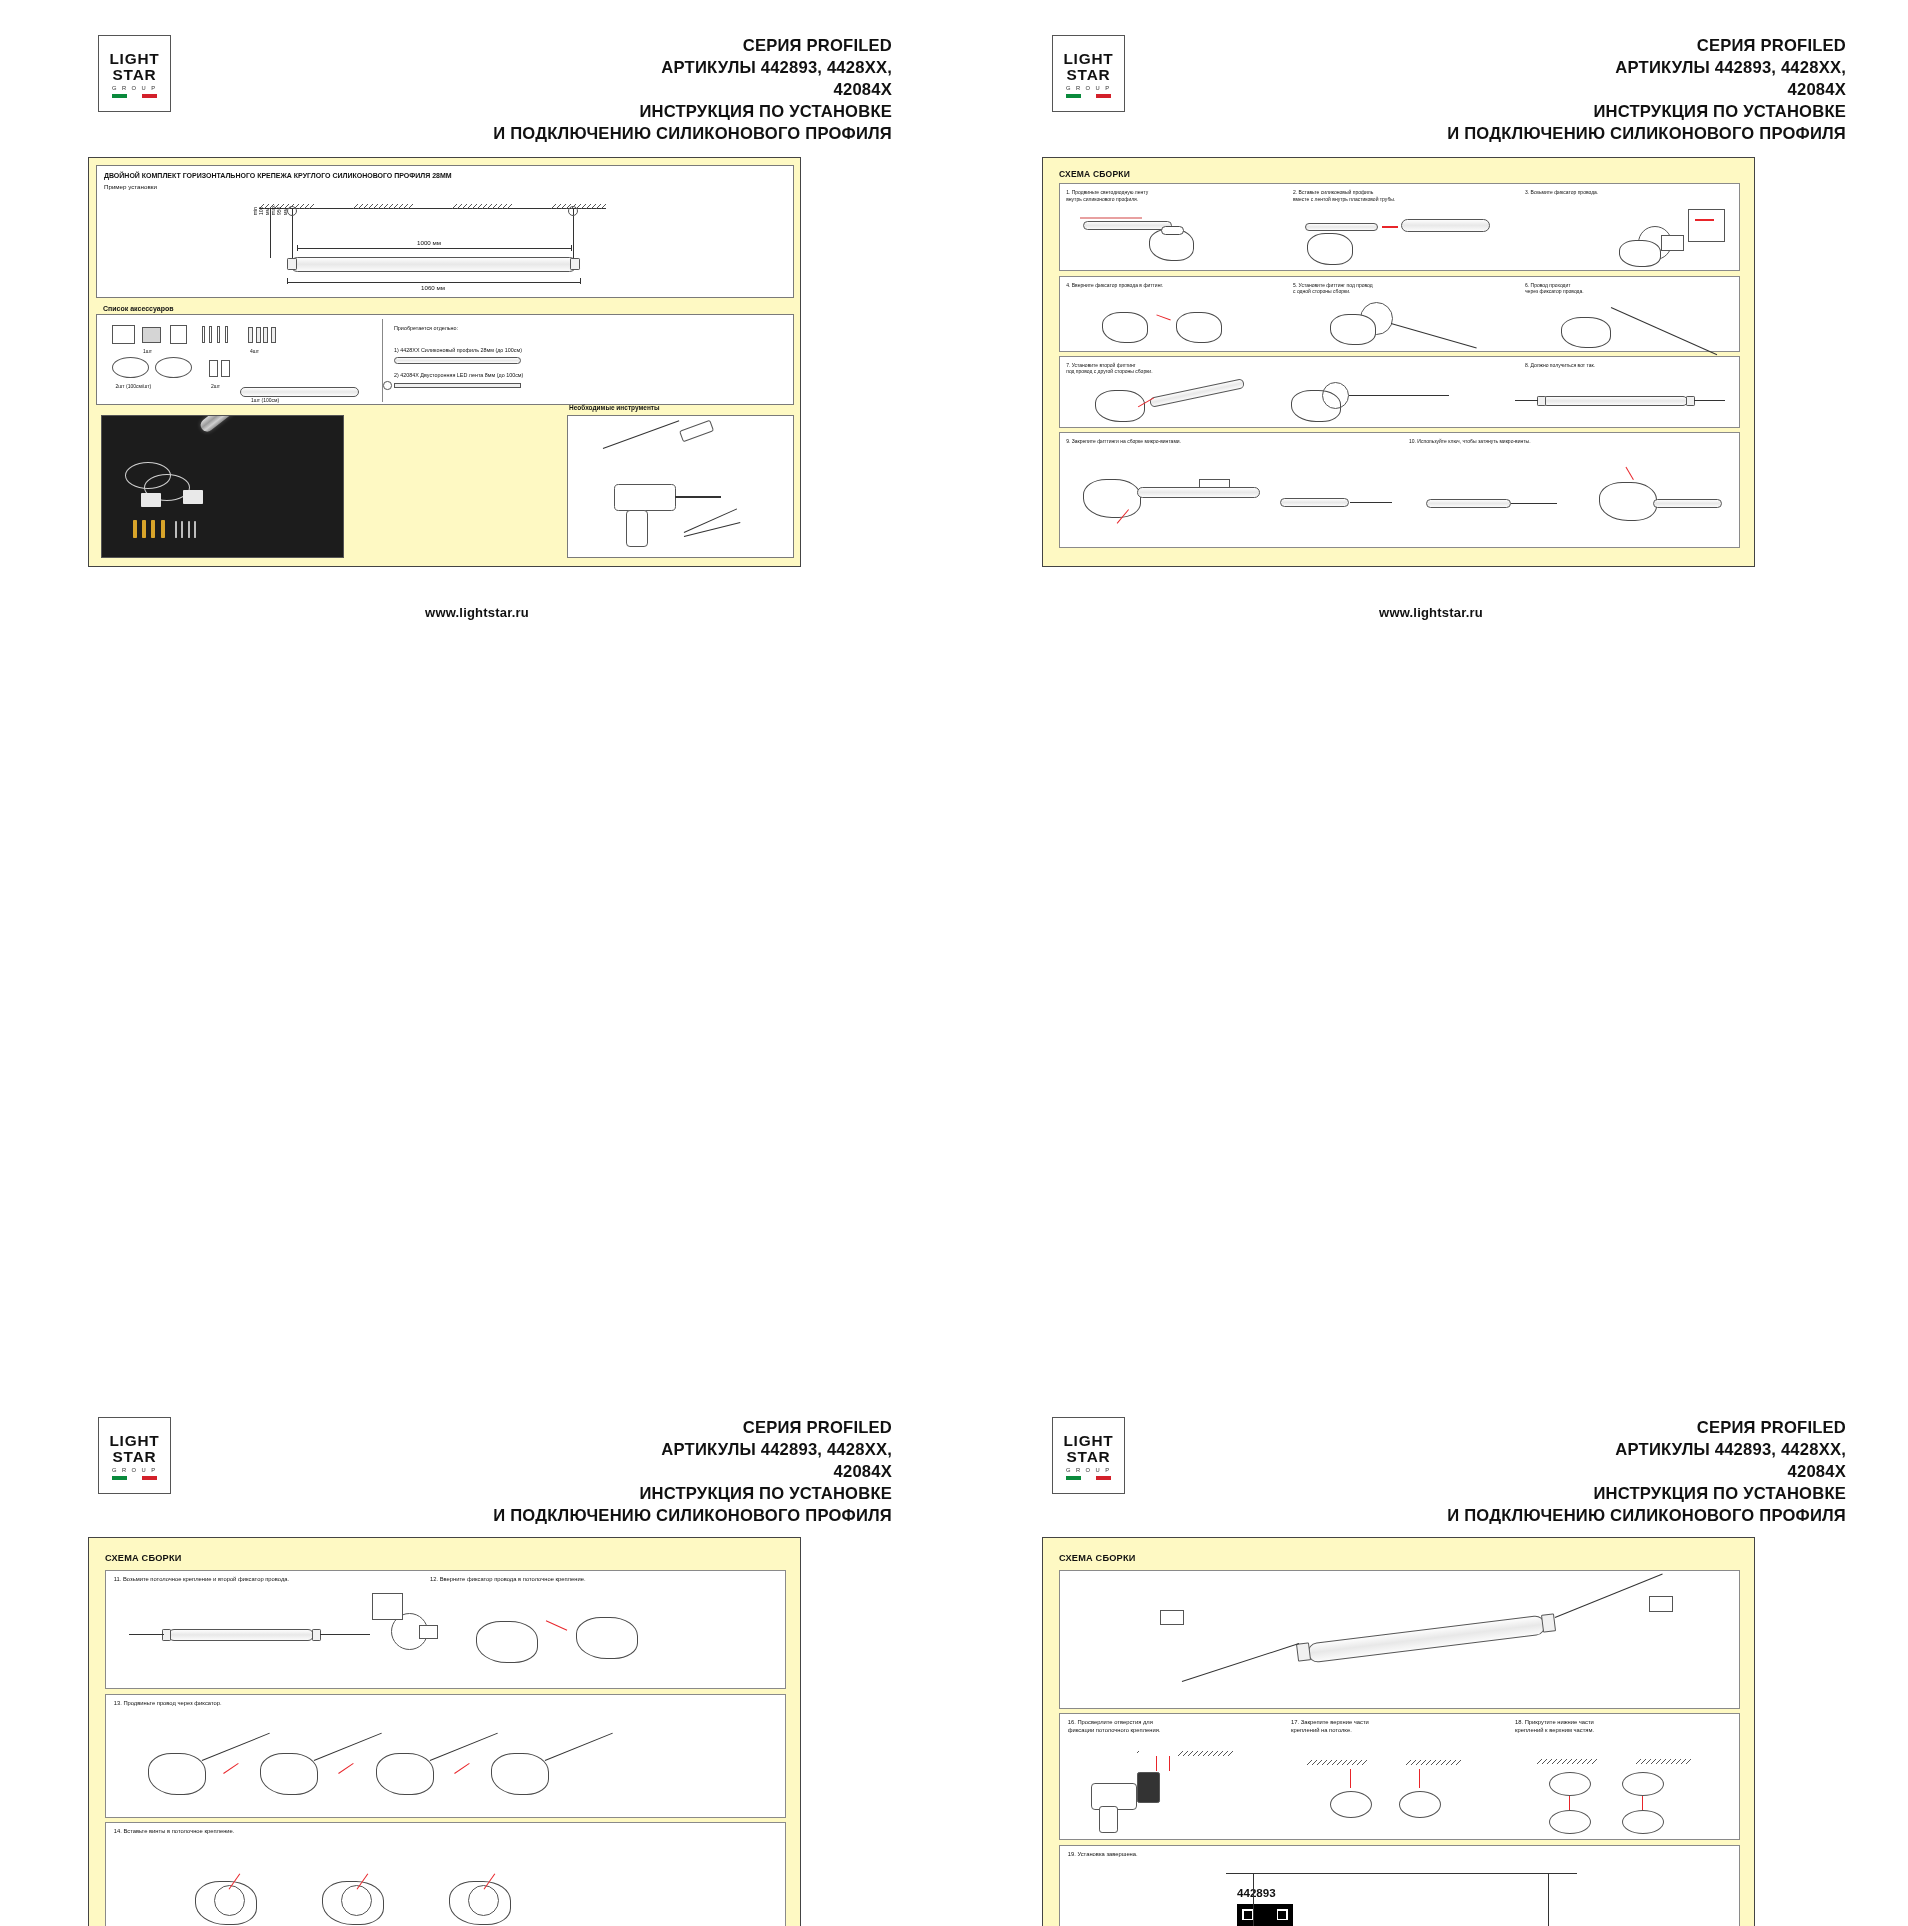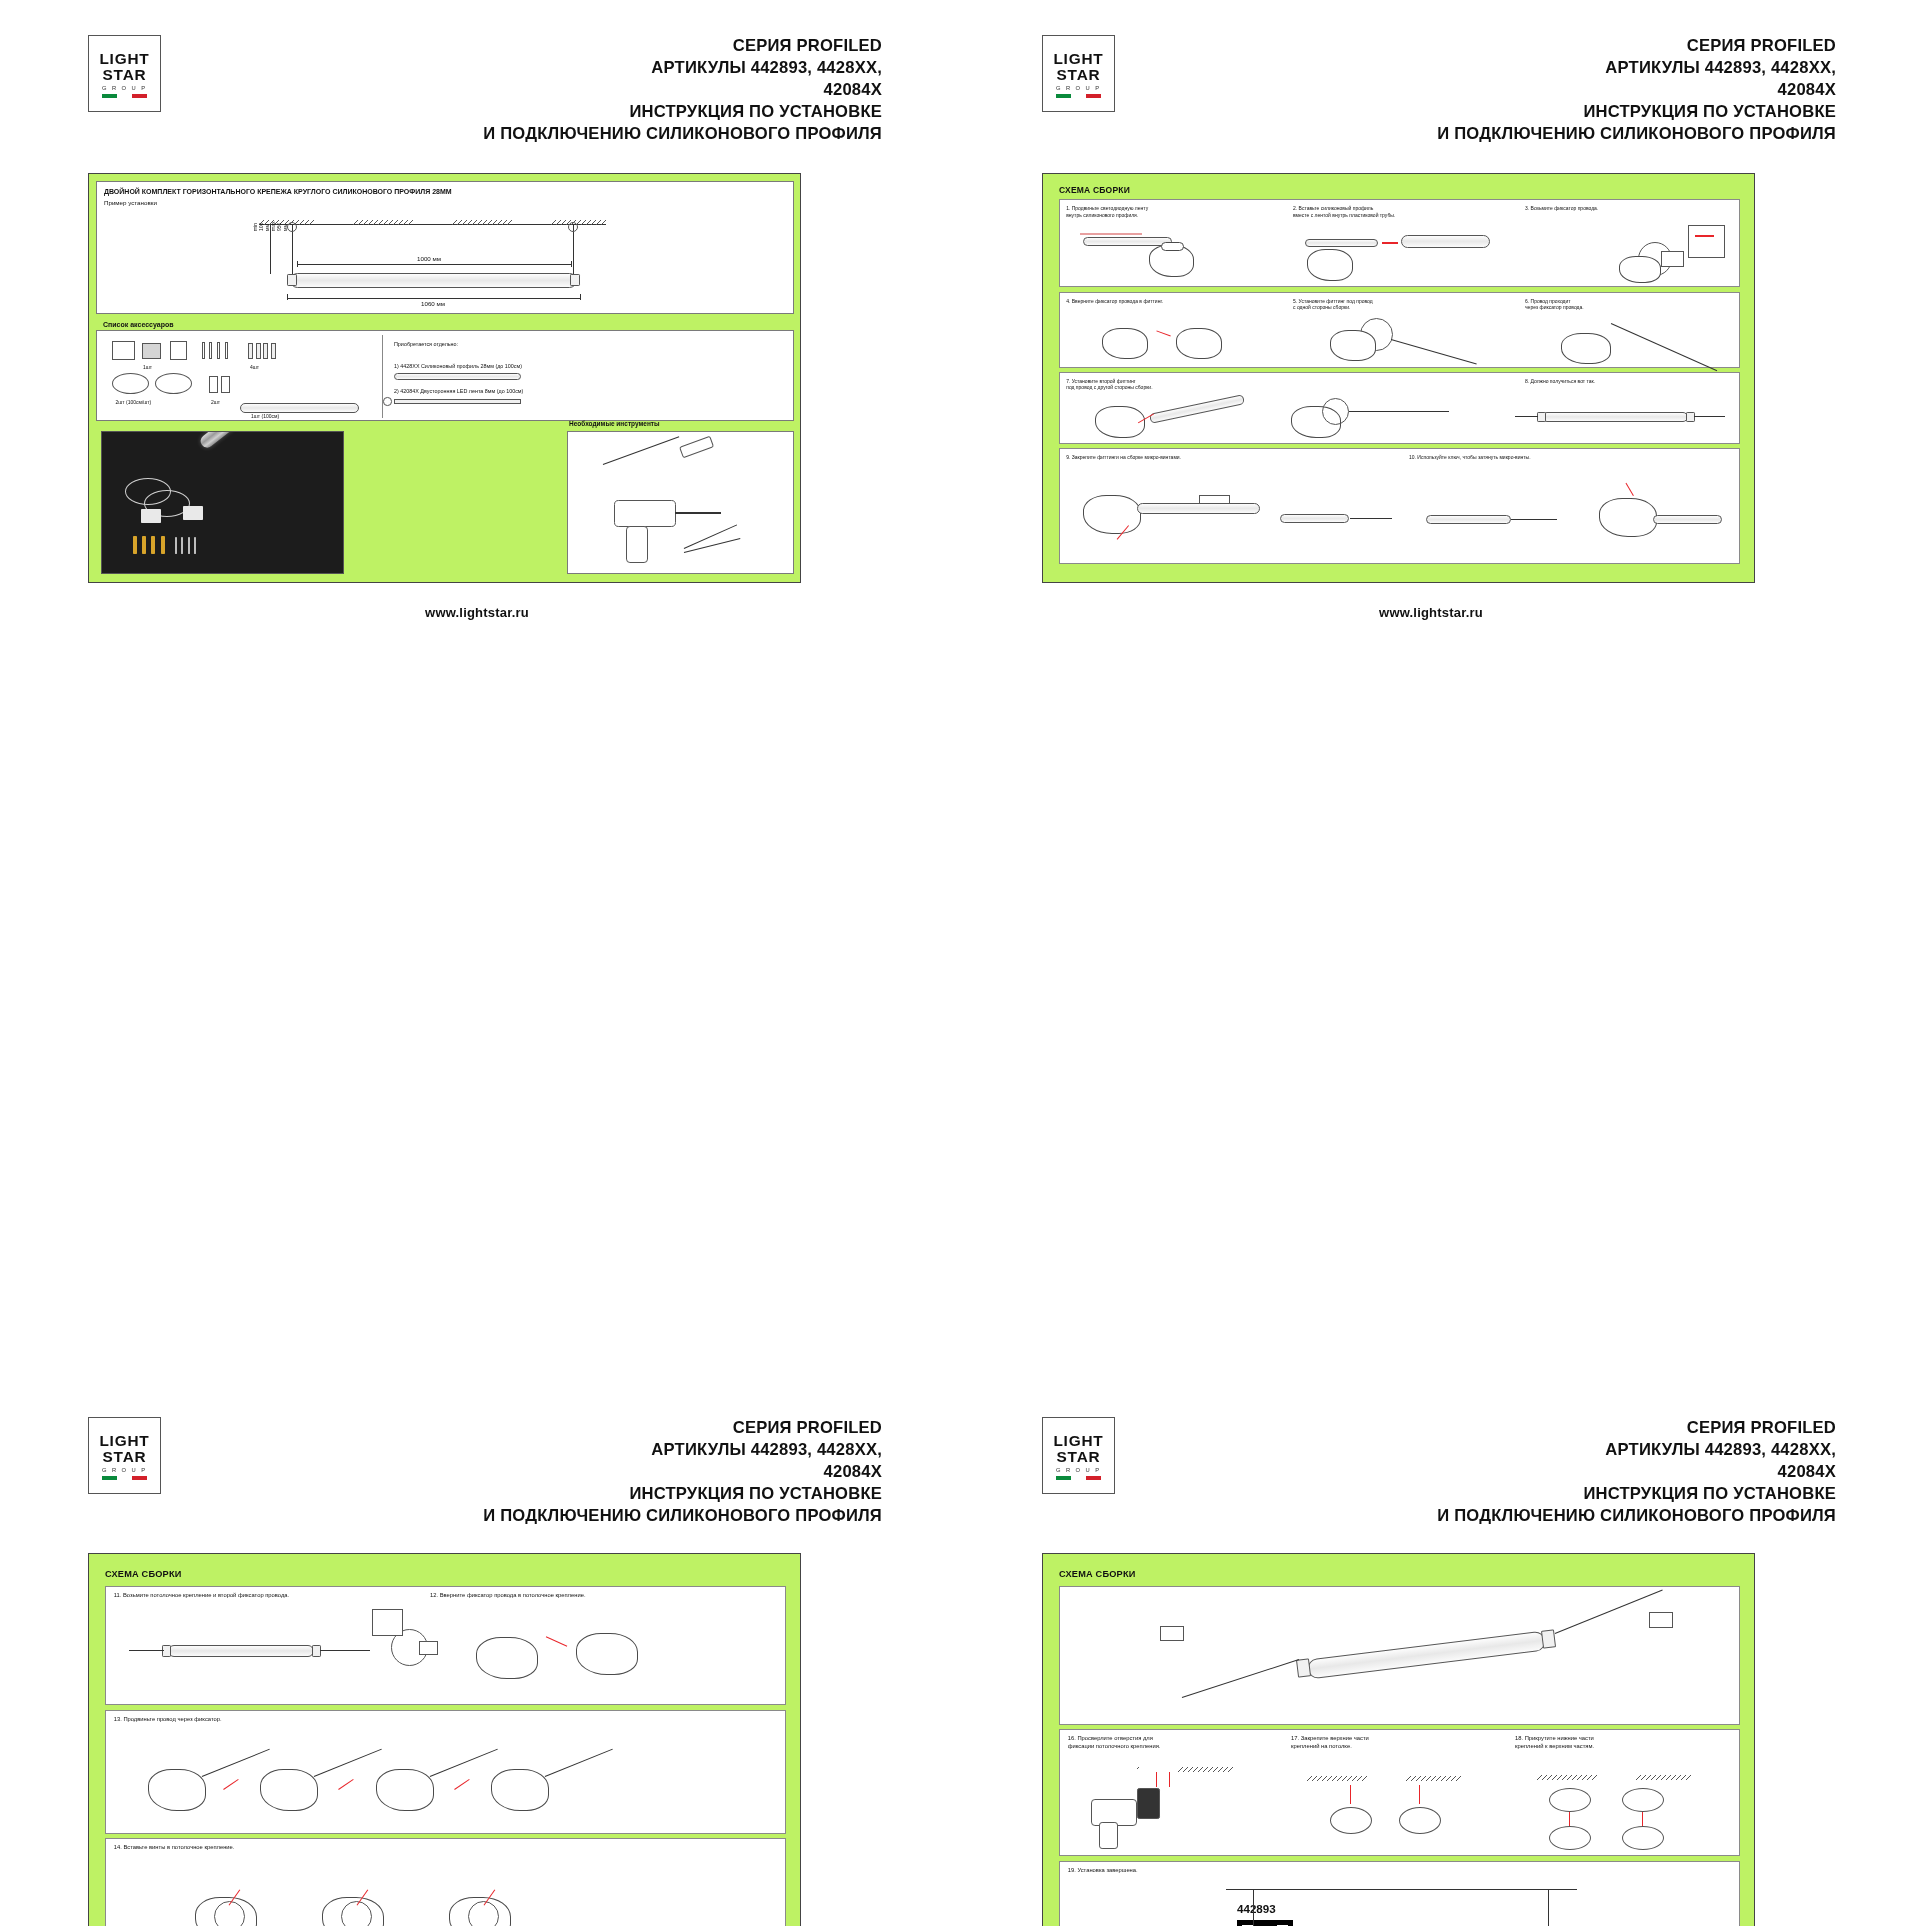--- a/index.html
+++ b/index.html
@@ -20,21 +20,21 @@
     overflow: hidden;
   }
   #page-tl { left: 0;    top: 0; }
   #page-tr { left: 954px; top: 0; }
   #page-bl { left: 0;    top: 1352px; }
   #page-br { left: 954px; top: 1352px; }
 
   
   .header {
     position: absolute;
-    left: 88px;
+    left: 98px;
     top: 35px;
     width: 794px;
     height: 100px;
   }
   .logo-box {
     position: absolute;
     left: 0; top: 0;
     width: 73px; height: 77px;
     border: 0.8px solid #555;
     background: #fff;
@@ -79,22 +79,21 @@
     font-size: 16.6px;
     line-height: 1.32;
     letter-spacing: 0.2px;
     color: #111;
   }
 
   
   .frame {
     position: absolute;
     border: 0.8px solid #444;
-    background: #bef264;
-    margin-top: 16px;
+    background: #fef9c3;
   }
   .frame-title {
     position: absolute;
     font-size: 7.7px;
     font-weight: bold;
     color: #111;
     letter-spacing: 0.2px;
   }
   .inner-box {
     position: absolute;

